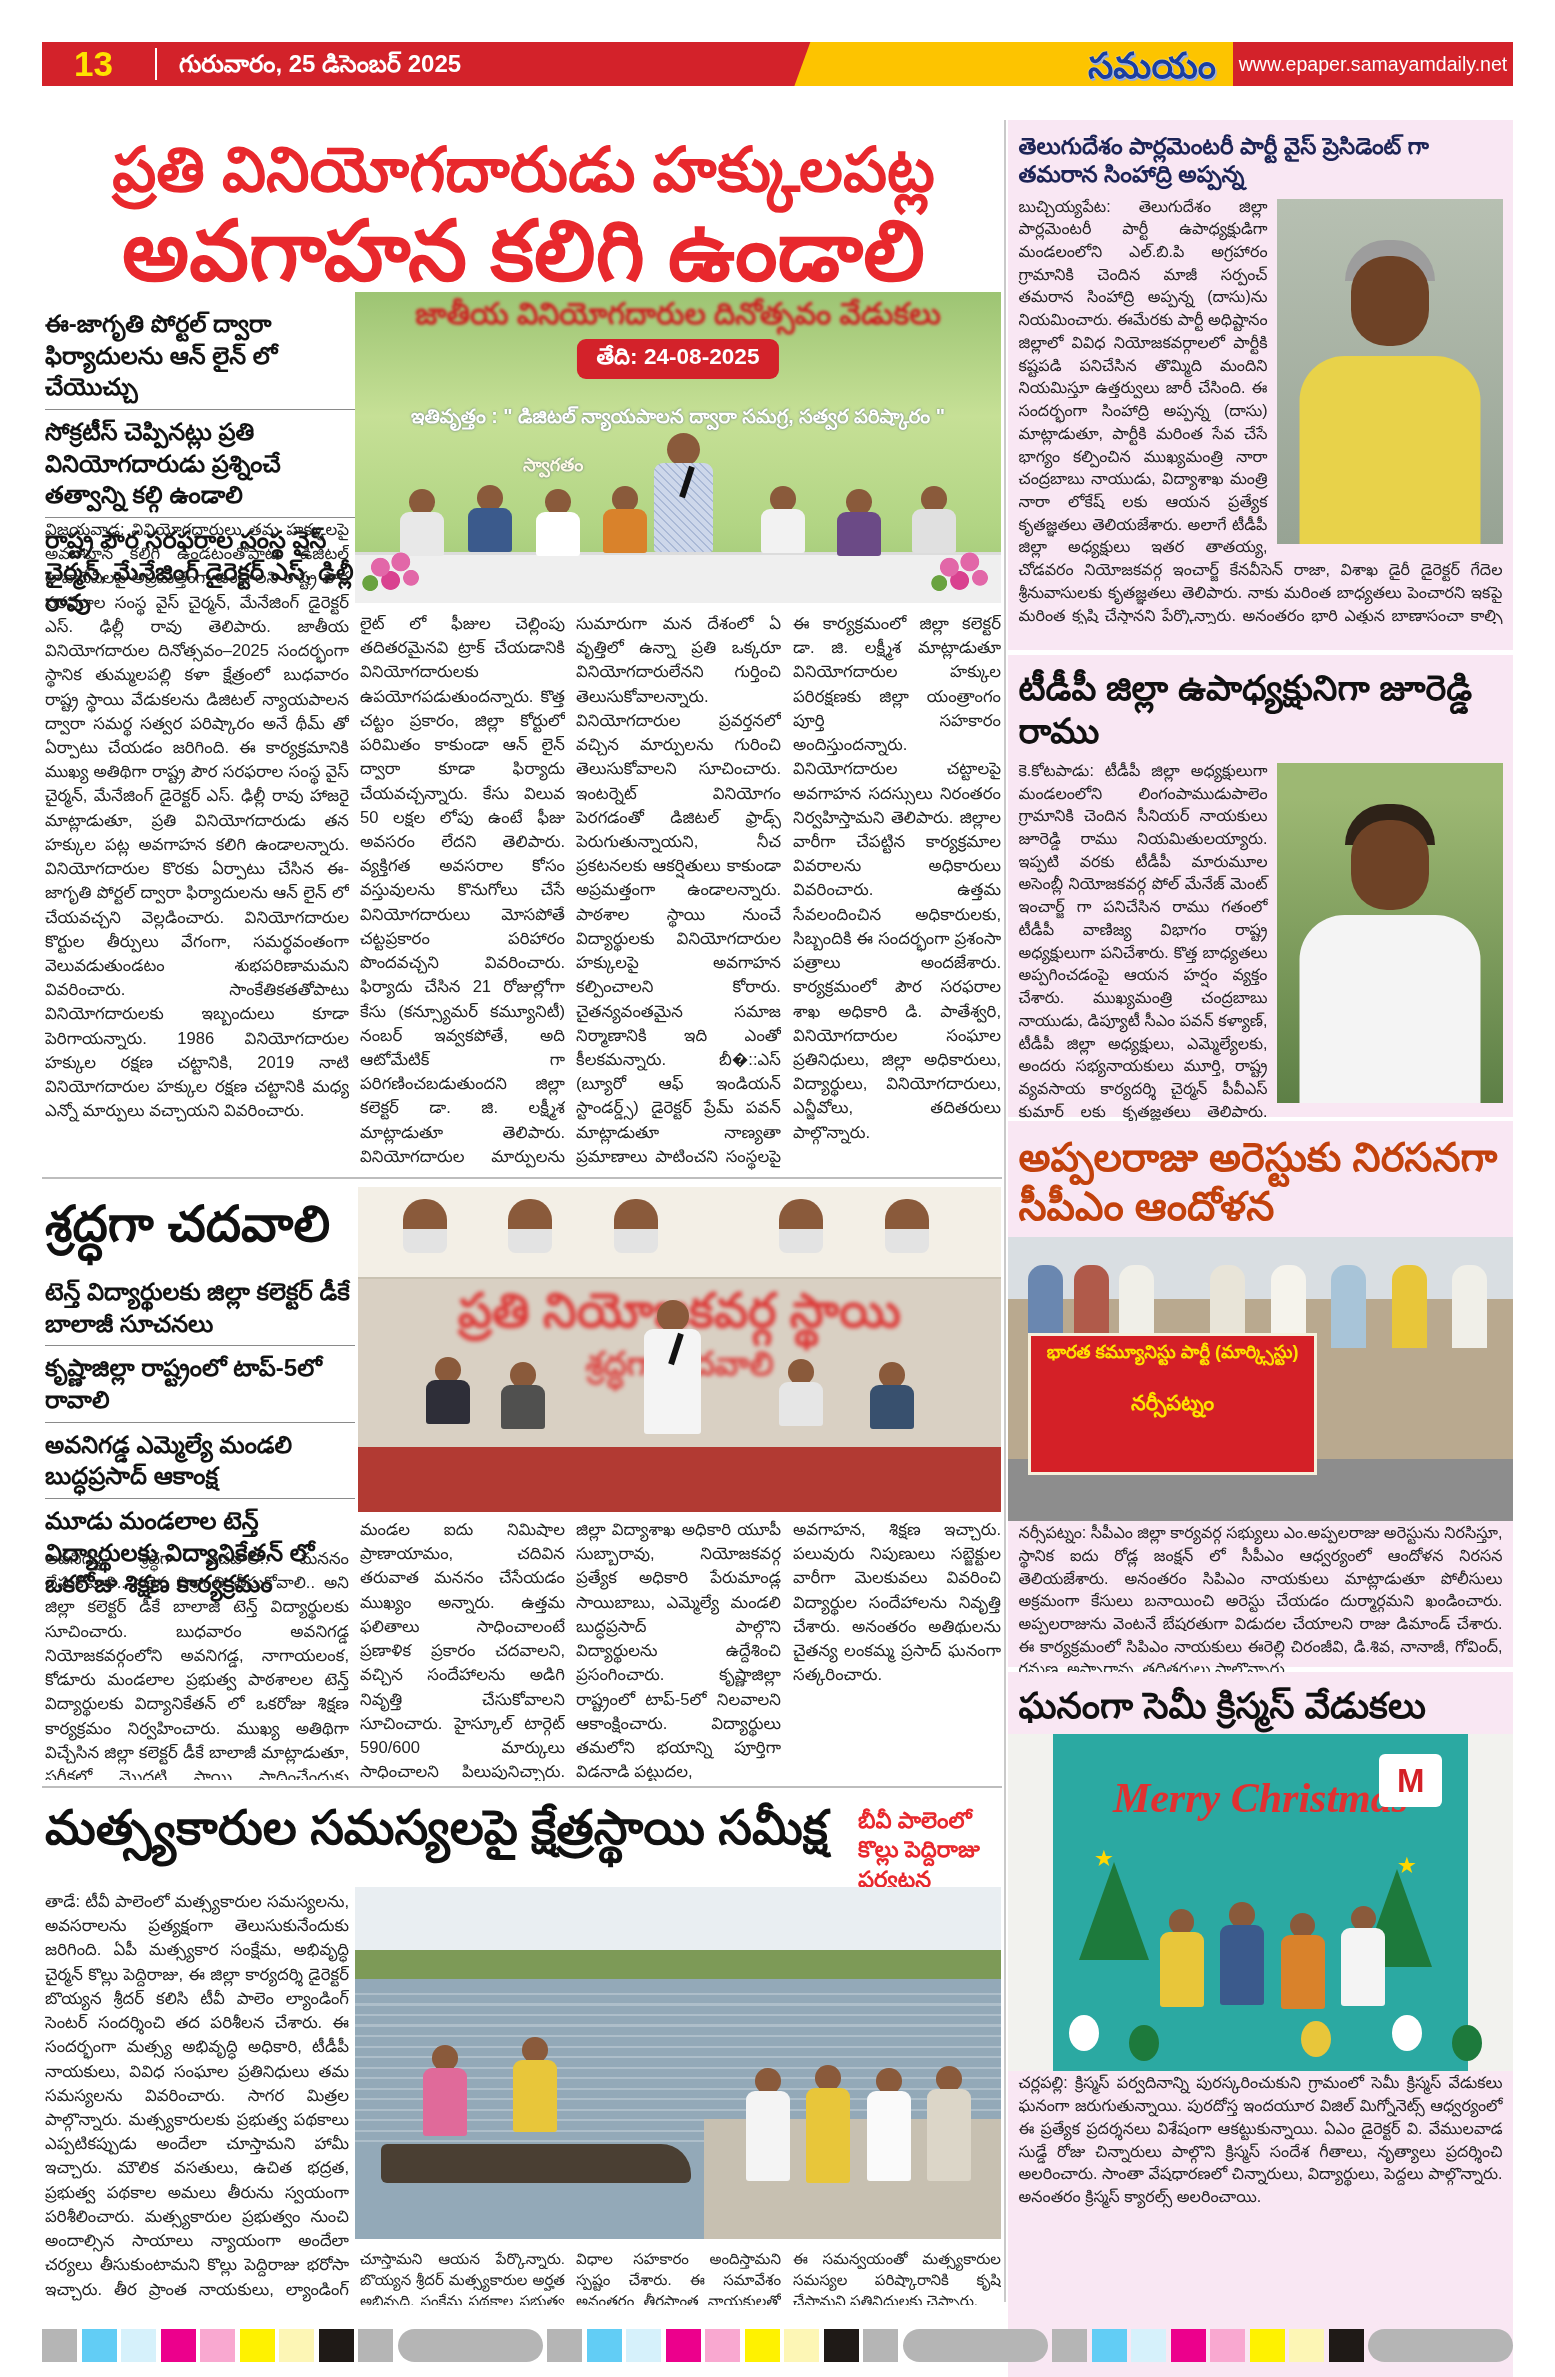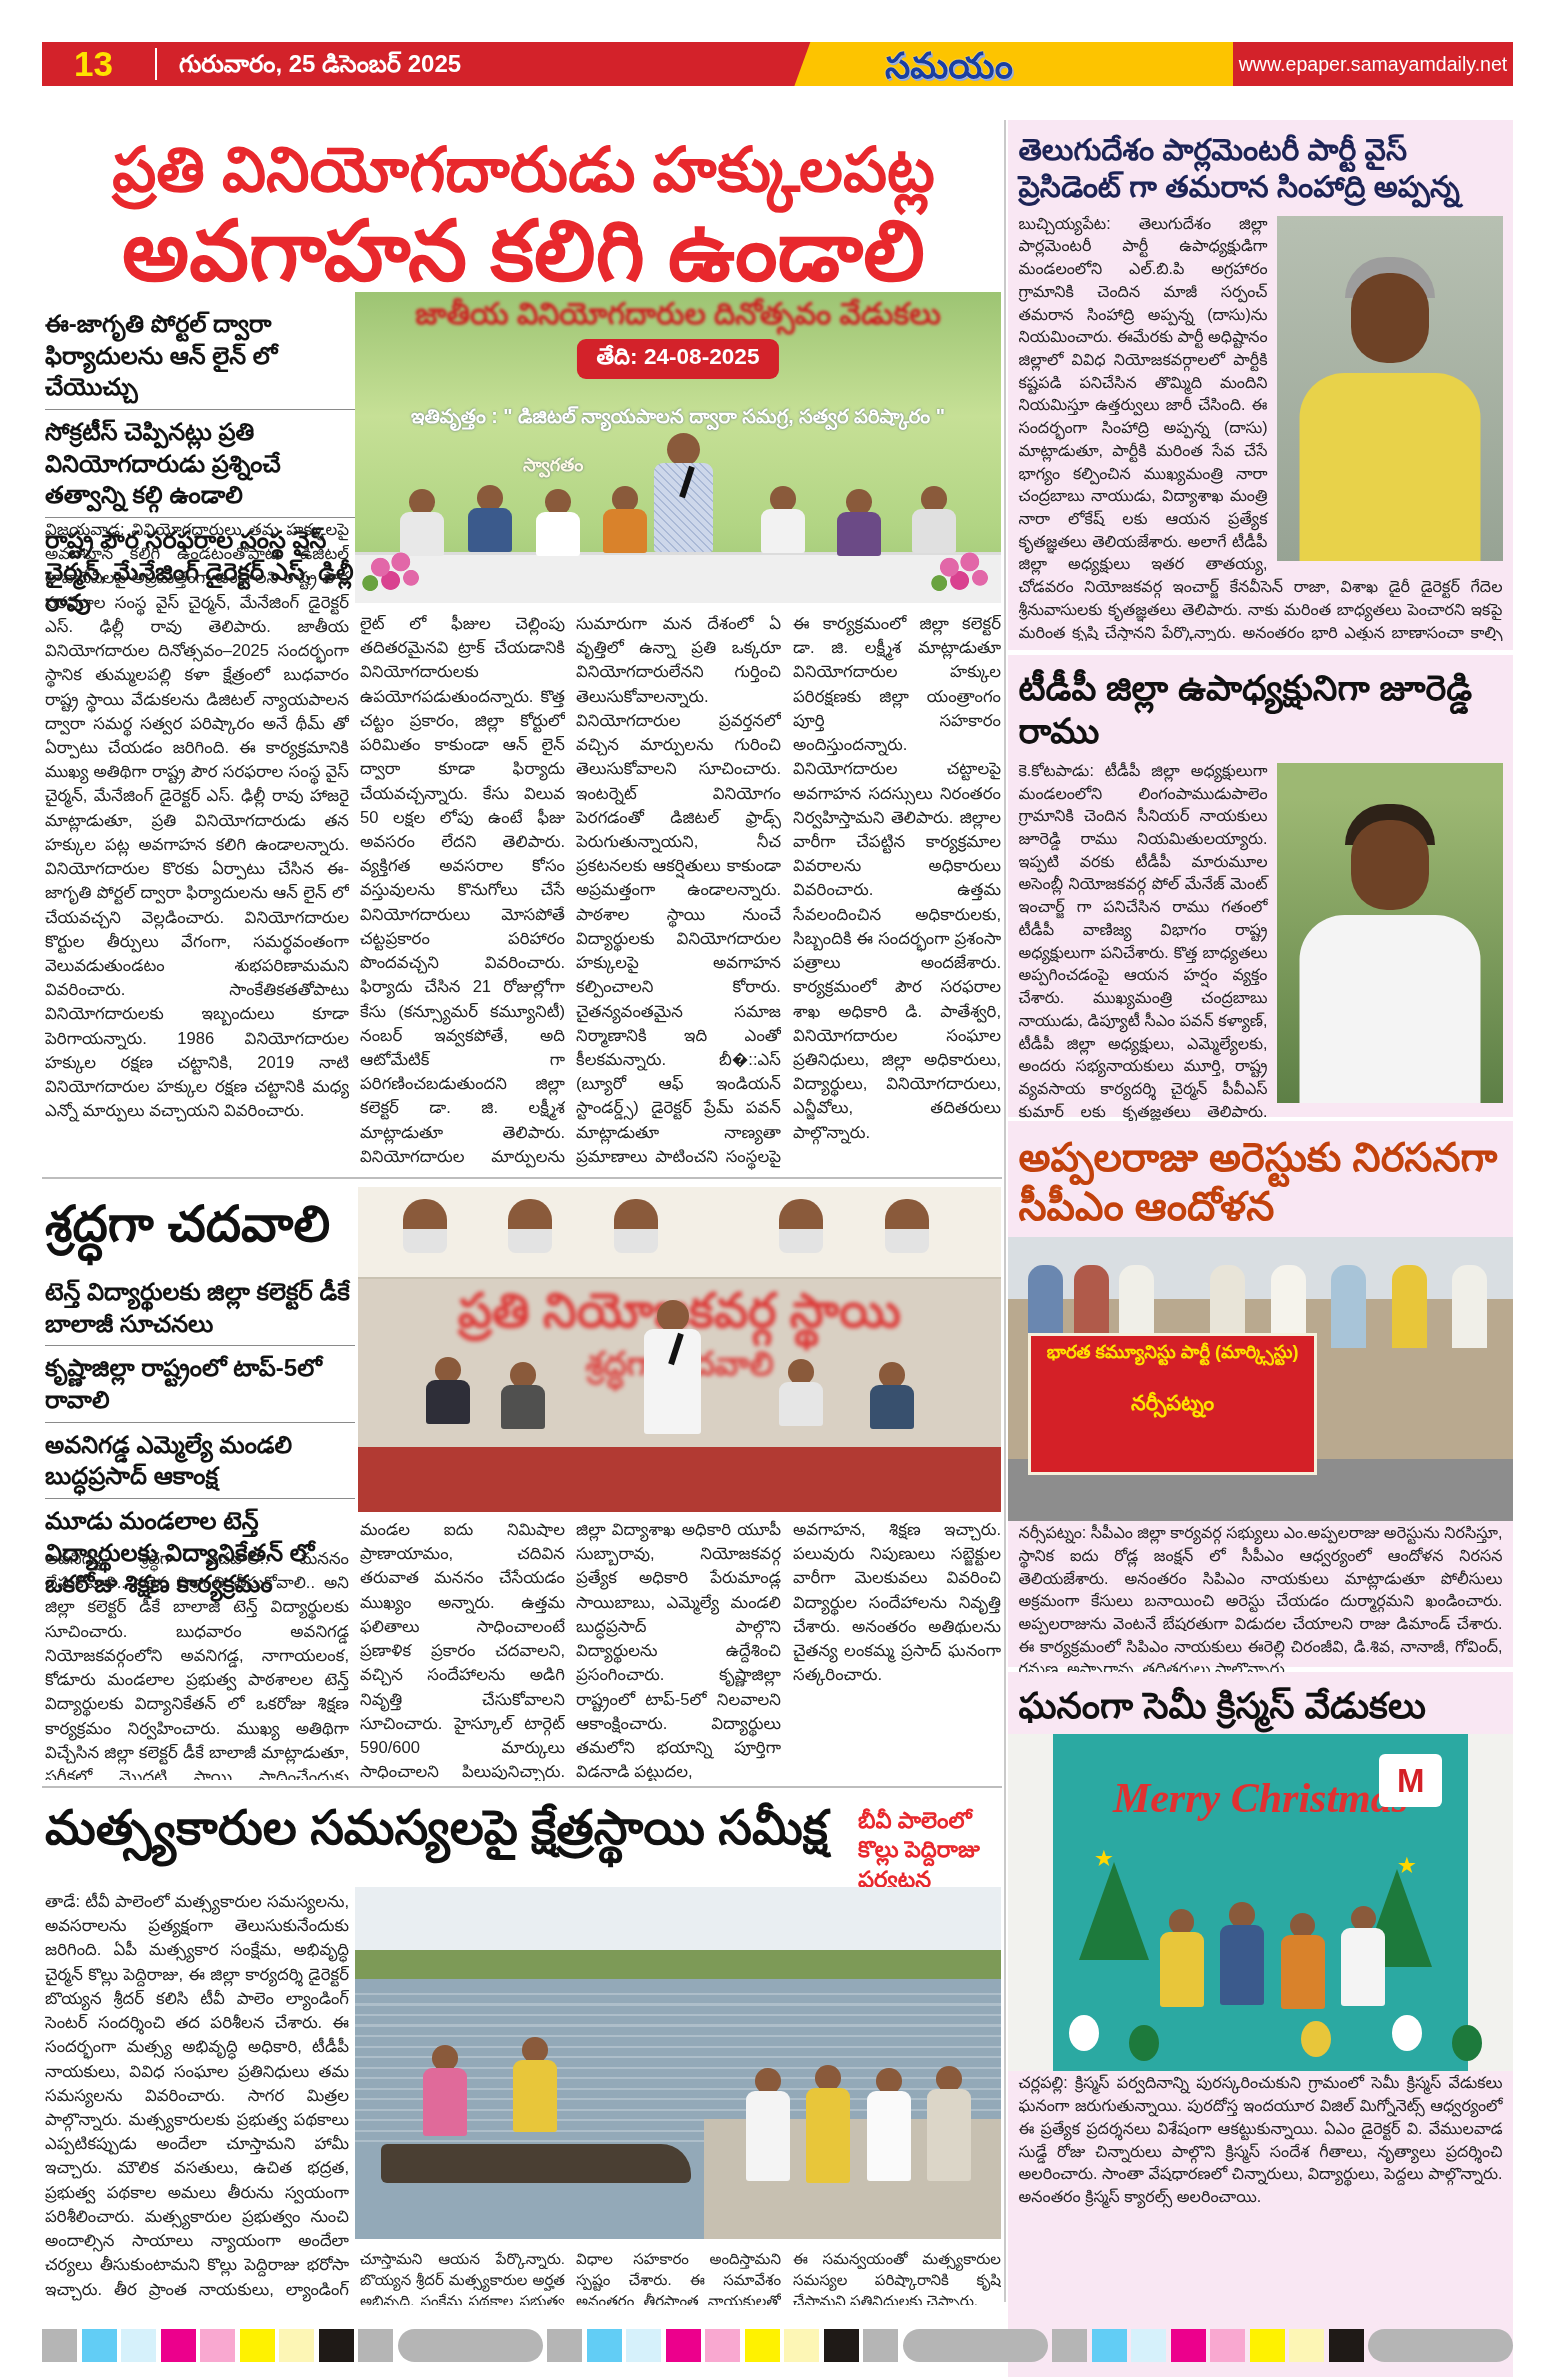--- a/index.html
+++ b/index.html
@@ -5,21 +5,21 @@
   html,body{margin:0;padding:0;background:#fff;}
   .page{position:relative;width:1555px;height:2377px;background:#fff;overflow:hidden;
         font-family:"Liberation Sans",sans-serif;color:#1a1a1a;}
   
   .hdr{position:absolute;left:42px;top:42px;width:1471px;height:44px;background:#d3222a;overflow:hidden;}
   .hdr-yellow{position:absolute;left:760px;top:-4.5px;width:482px;height:54px;background:#fdc400;transform:skewX(-20deg);}
   .hdr-right{position:absolute;right:0;top:0;width:280px;height:44px;background:#d3222a;display:flex;align-items:center;justify-content:center;}
   .pageno{position:absolute;left:32px;top:1.5px;font-size:35px;font-weight:bold;color:#ffe200;}
   .hdr-div{position:absolute;left:113px;top:6px;width:2.3px;height:32px;background:#fff;}
   .hdr-date{position:absolute;left:137px;top:7.5px;font-size:24px;font-weight:bold;color:#fff;}
-  .masthead{position:absolute;left:843px;top:3px;width:331px;text-align:left;font-size:36px;font-weight:bold;
+  .masthead{position:absolute;left:843px;top:3px;width:331px;text-align:right;font-size:36px;font-weight:bold;
             color:#1b3fa0;text-shadow:0 0 1.5px #fff,1.5px 1.5px 0 #90a6d8;}
   .hdr-url{font-size:19.6px;color:#fff;}
   
   .h1a{position:absolute;left:45px;top:137px;width:957px;text-align:center;font-size:62px;font-weight:bold;color:#e8282d;line-height:1.05;}
   .h1b{position:absolute;left:45px;top:209px;width:957px;text-align:center;font-size:84px;font-weight:bold;color:#e8282d;line-height:1.0;}
   
   .deck{position:absolute;left:45px;top:302px;width:310px;}
   .deck-item{font-size:24px;font-weight:bold;color:#141414;line-height:1.32;padding:6px 0;border-bottom:1.5px solid #8a8a8a;}
   .deck-item:last-child{border-bottom:none;}
   .deck2{position:absolute;left:45px;top:1270px;width:310px;}
@@ -74,21 +74,21 @@
   .curtain{position:absolute;top:0;width:9%;height:100%;background:#f2f2ee;}
   .mc-text{position:absolute;left:10%;top:12%;width:80%;text-align:center;font-family:"Liberation Serif",serif;font-style:italic;font-weight:bold;font-size:42px;color:#e03131;}
   .tree{position:absolute;width:0;height:0;border-left:35px solid transparent;border-right:35px solid transparent;border-bottom:98px solid #1d7a3c;}
   .star{position:absolute;color:#ffd700;font-size:22.6px;}
   .balloon{position:absolute;width:30px;height:36px;border-radius:50%;}
   .mlogo{position:absolute;right:14%;top:6%;width:63px;height:53px;background:#fff;border-radius:6px;display:flex;align-items:center;justify-content:center;font-size:33px;font-weight:bold;color:#d42027;}
   
   .fish-h{position:absolute;left:45px;top:1803px;width:805px;font-size:48px;font-weight:bold;color:#111;line-height:1.05;}
   .fish-k{position:absolute;left:858px;top:1806px;width:144px;font-size:22.6px;font-weight:bold;color:#e8282d;line-height:1.3;}
   .sec2-h{position:absolute;left:45px;top:1195px;width:310px;font-size:50px;font-weight:bold;color:#111;}
-  .rc-h1{font-size:30px;}
+  .rc-h1{font-size:23px;}
   .rc-h2{font-size:35px;color:#111;}
   .rc-h3{font-size:40px;color:#c2410c;}
   .rc-h4{font-size:36px;color:#111;}
   
   .cbar{position:absolute;left:42px;top:2329px;width:1471px;height:33px;display:flex;gap:4.5px;}
   .sw{width:35px;height:33px;}
   .cb-bar{flex:1;height:33px;background:#b5b5b5;border-radius:16.6px;}
   .c-gray{background:#b5b5b5}.c-cyan{background:#62cdf5}.c-lcyan{background:#d6f1fb}.c-mag{background:#ec008c}
   .c-pink{background:#f9a8d0}.c-yel{background:#fff200}.c-lyel{background:#fdf6b5}.c-blk{background:#1f1a17}
 </style>

